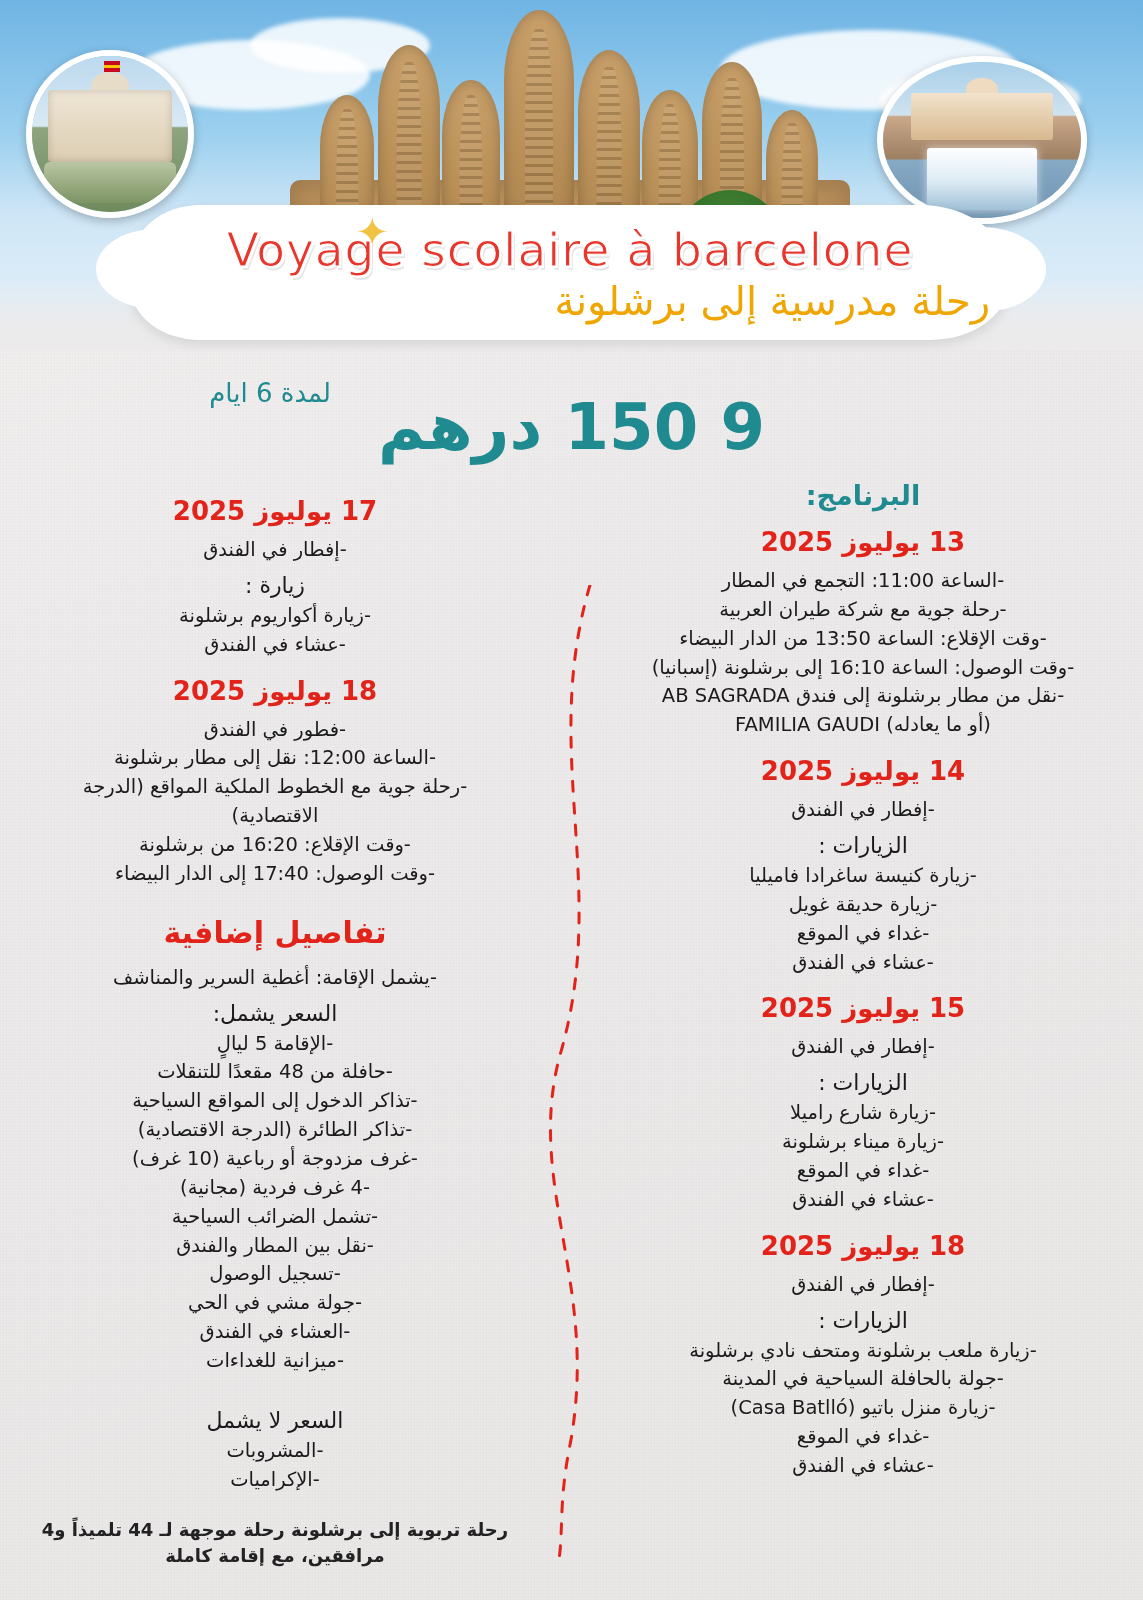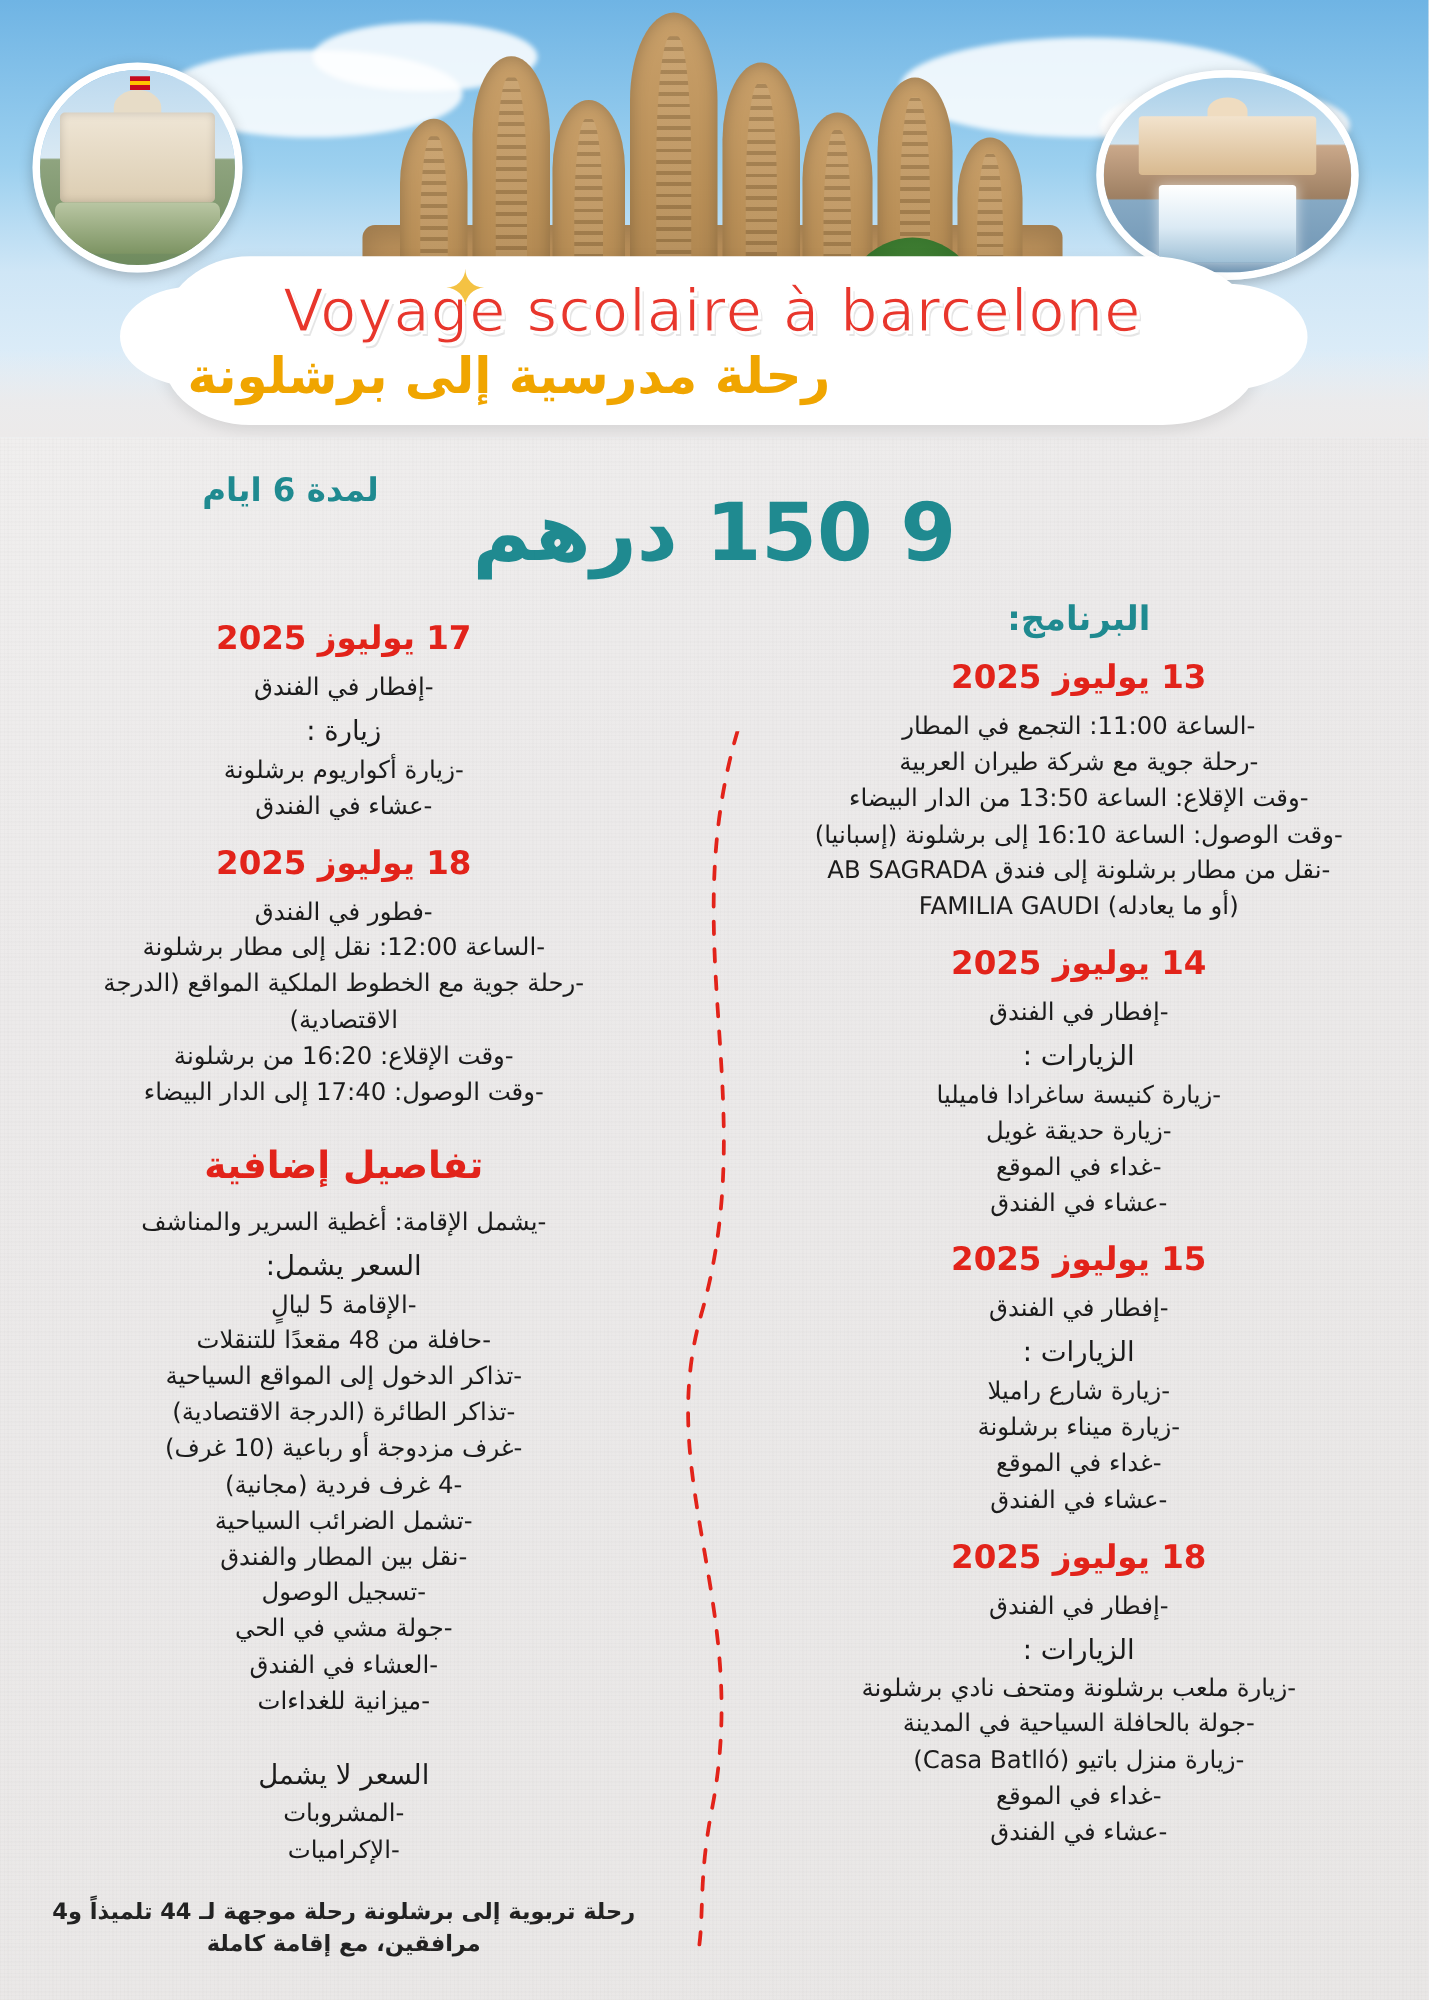--- a/index.html
+++ b/index.html
@@ -144,29 +144,29 @@
     color: #e8362c;
     -webkit-text-stroke: 1px #ffffff;
     text-shadow: 2px 2px 0 #ffffff, 3px 4px 0 rgba(0,0,0,0.10);
   }
   .spark {
     position: absolute; left: 355px; top: 212px; width: 34px; height: 46px;
     color: #f4c243; font-size: 40px; line-height: 1;
   }
   .title-ar {
     position: absolute; left: 150px; top: 278px; width: 840px;
-    text-align: left;
-    font-size: 40px; font-weight: 700; color: #f0a500;
+    text-align: right;
+    font-size: 40px; font-weight: 400; color: #f0a500;
     text-shadow: 2px 2px 0 #ffffff;
   }
 
   
   .duration {
-    position: absolute; right: 840px; top: 378px;
-    font-size: 26px; font-weight: 700; color: #1f8a90;
+    position: absolute; right: 812px; top: 378px;
+    font-size: 26px; font-weight: 400; color: #1f8a90;
     direction: rtl;
   }
   .price {
     position: absolute; left: 0; right: 0; top: 390px;
     text-align: center;
     font-size: 64px; font-weight: 700; color: #1f8a90;
     letter-spacing: 1px;
     direction: rtl;
   }
 

